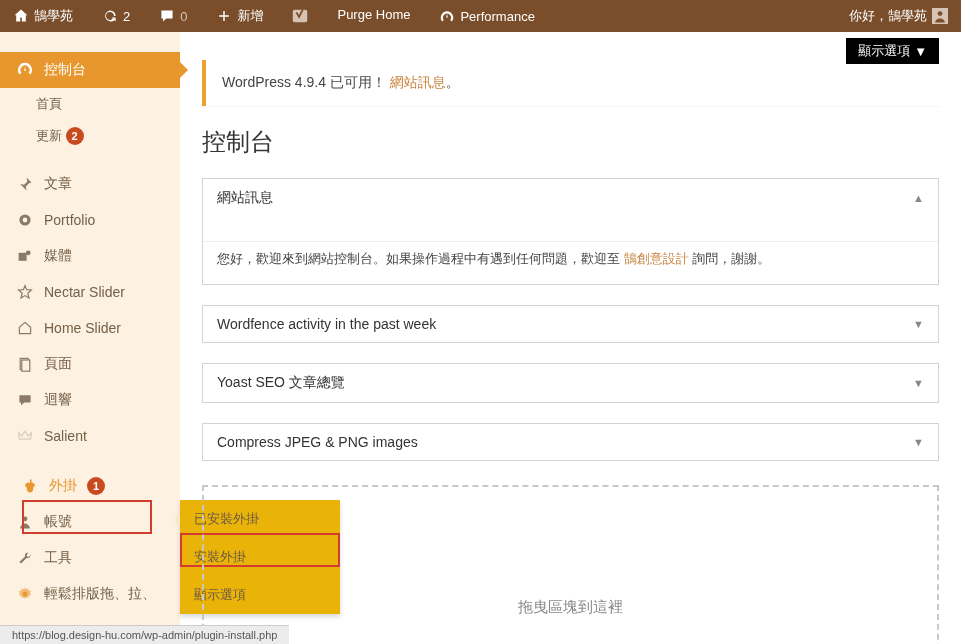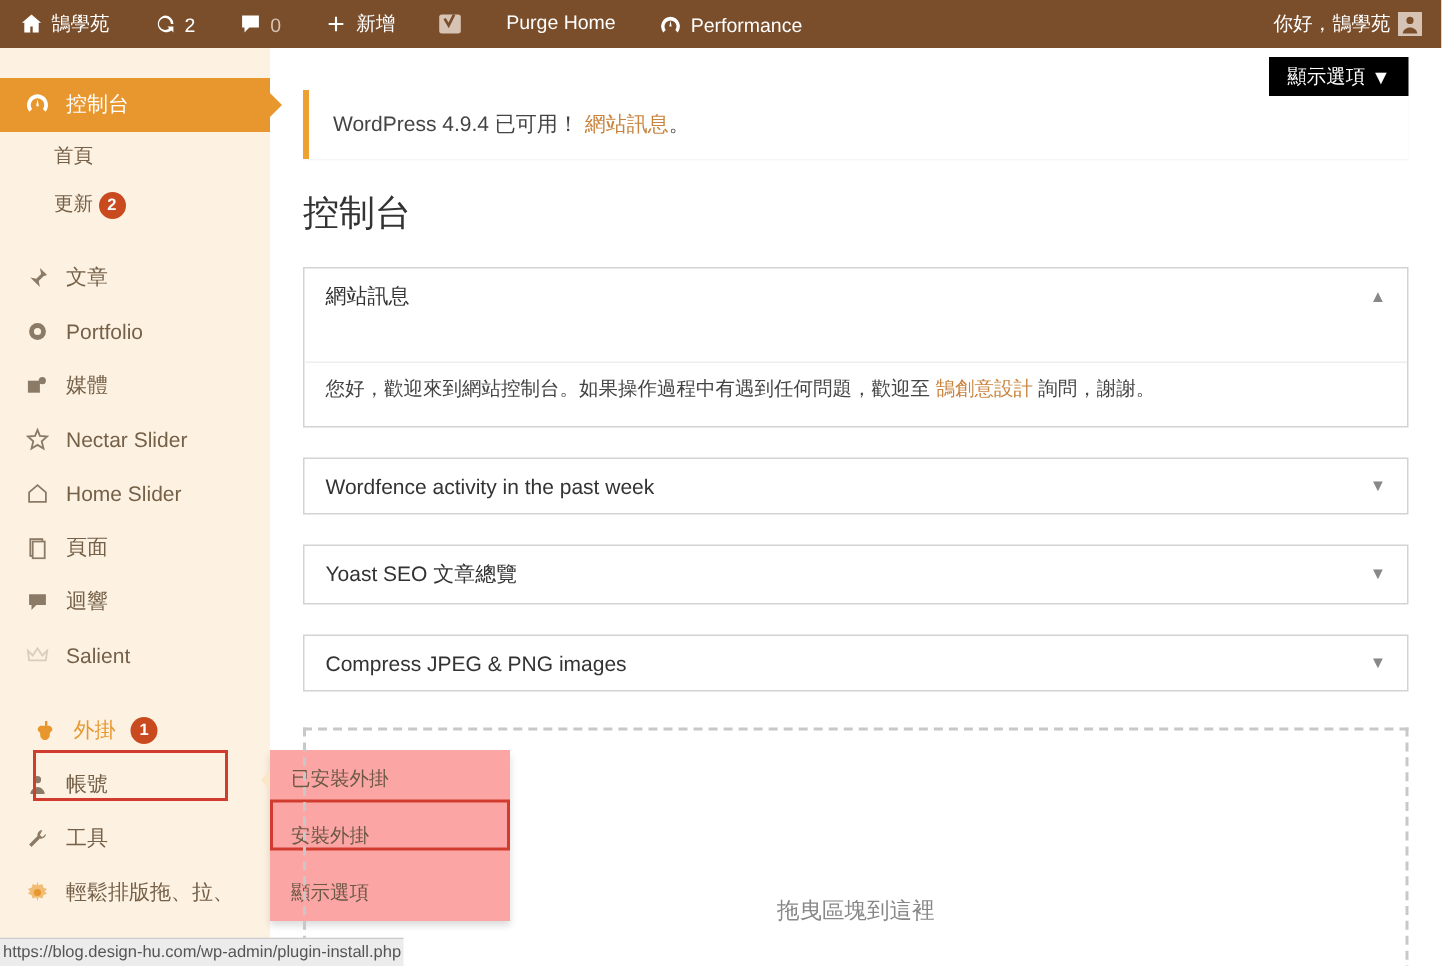--- a/index.html
+++ b/index.html
@@ -16,21 +16,21 @@
 .menu-item { display: flex; align-items: center; gap: 10px; padding: 9px 12px 9px 16px; color: #756048; cursor: pointer; font-size: 14px; position: relative; }
 .menu-item.active { background: #e8972e; color: #fff; font-weight: 500; }
 .menu-item.active::after { content: ""; position: absolute; right: -8px; top: 50%; transform: translateY(-50%); border-left: 8px solid #e8972e; border-top: 8px solid transparent; border-bottom: 8px solid transparent; }
 .menu-item.highlighted { color: #e8972e; padding-left: 21px; }
 .menu-sub { padding: 7px 12px 7px 36px; color: #756048; cursor: pointer; font-size: 13px; }
 .menu-sep { height: 14px; }
 .menu-icon { width: 18px; height: 18px; display: flex; align-items: center; justify-content: center; flex-shrink: 0; }
 .badge { background: #ca4a1f; color: #fff; border-radius: 50%; min-width: 18px; height: 18px; display: inline-flex; align-items: center; justify-content: center; font-size: 11px; font-weight: 600; }
 .redbox { position: absolute; border: 2px solid #d13c2e; pointer-events: none; }
 
-.submenu-flyout { position: absolute; left: 180px; background: #fca5a5; width: 160px; box-shadow: 0 3px 5px rgba(0,0,0,0.15); }
+.submenu-flyout { position: absolute; left: 180px; background: #eab308; width: 160px; box-shadow: 0 3px 5px rgba(0,0,0,0.15); }
 .submenu-flyout .fly-item { padding: 10px 14px; color: #6b5946; cursor: pointer; font-size: 13px; }
 .submenu-flyout::before { content: ""; position: absolute; left: -6px; top: 14px; border-right: 6px solid #fae6c8; border-top: 6px solid transparent; border-bottom: 6px solid transparent; }
 
 .content { flex: 1; padding: 18px 22px; position: relative; }
 .screen-options { position: absolute; right: 22px; top: 6px; background: #000000; color: #fff; padding: 4px 12px; font-size: 13px; cursor: pointer; display: flex; align-items: center; gap: 4px; }
 
 .notice { background: #fff; border-left: 4px solid #eea030; padding: 14px 16px; margin: 10px 0 20px; font-size: 14px; color: #444; box-shadow: 0 1px 1px rgba(0,0,0,0.04); }
 .notice a { color: #c9833e; text-decoration: none; }
 
 h1.page-title { font-size: 24px; font-weight: 400; color: #333; margin: 10px 0 20px; }
@@ -39,21 +39,21 @@
 .col { flex: 1; }
 
 .widget { border: 1px solid #d3d3d3; margin-bottom: 20px; background: #fff; }
 .widget-header { padding: 10px 14px; display: flex; justify-content: space-between; align-items: center; cursor: pointer; font-size: 14px; color: #333; }
 .widget-header .toggle { color: #888; font-size: 11px; }
 .widget-body { padding: 6px 14px 14px; font-size: 13px; color: #444; line-height: 1.7; border-top: 1px solid #eee; margin-top: 24px; }
 .widget-body a { color: #c9833e; text-decoration: none; }
 
 .dropzone { border: 2px dashed #c8c8c8; min-height: 244px; display: flex; align-items: center; justify-content: center; color: #888; font-size: 15px; }
 
-.statusbar { position: fixed; bottom: 0; left: 0; background: #ececec; border-top: 1px solid #ccc; padding: 3px 2px; font-size: 11px; color: #555; font-family: sans-serif; }
+.statusbar { position: fixed; bottom: 0; left: 0; background: #ececec; border-top: 1px solid #ccc; padding: 3px 12px; font-size: 11px; color: #555; font-family: sans-serif; }
 
 svg { display: block; }
 </style>
 </head>
 <body>
 
 <div class="adminbar">
   <div class="adminbar-left">
     <div class="adminbar-item">
       <span class="menu-icon">

